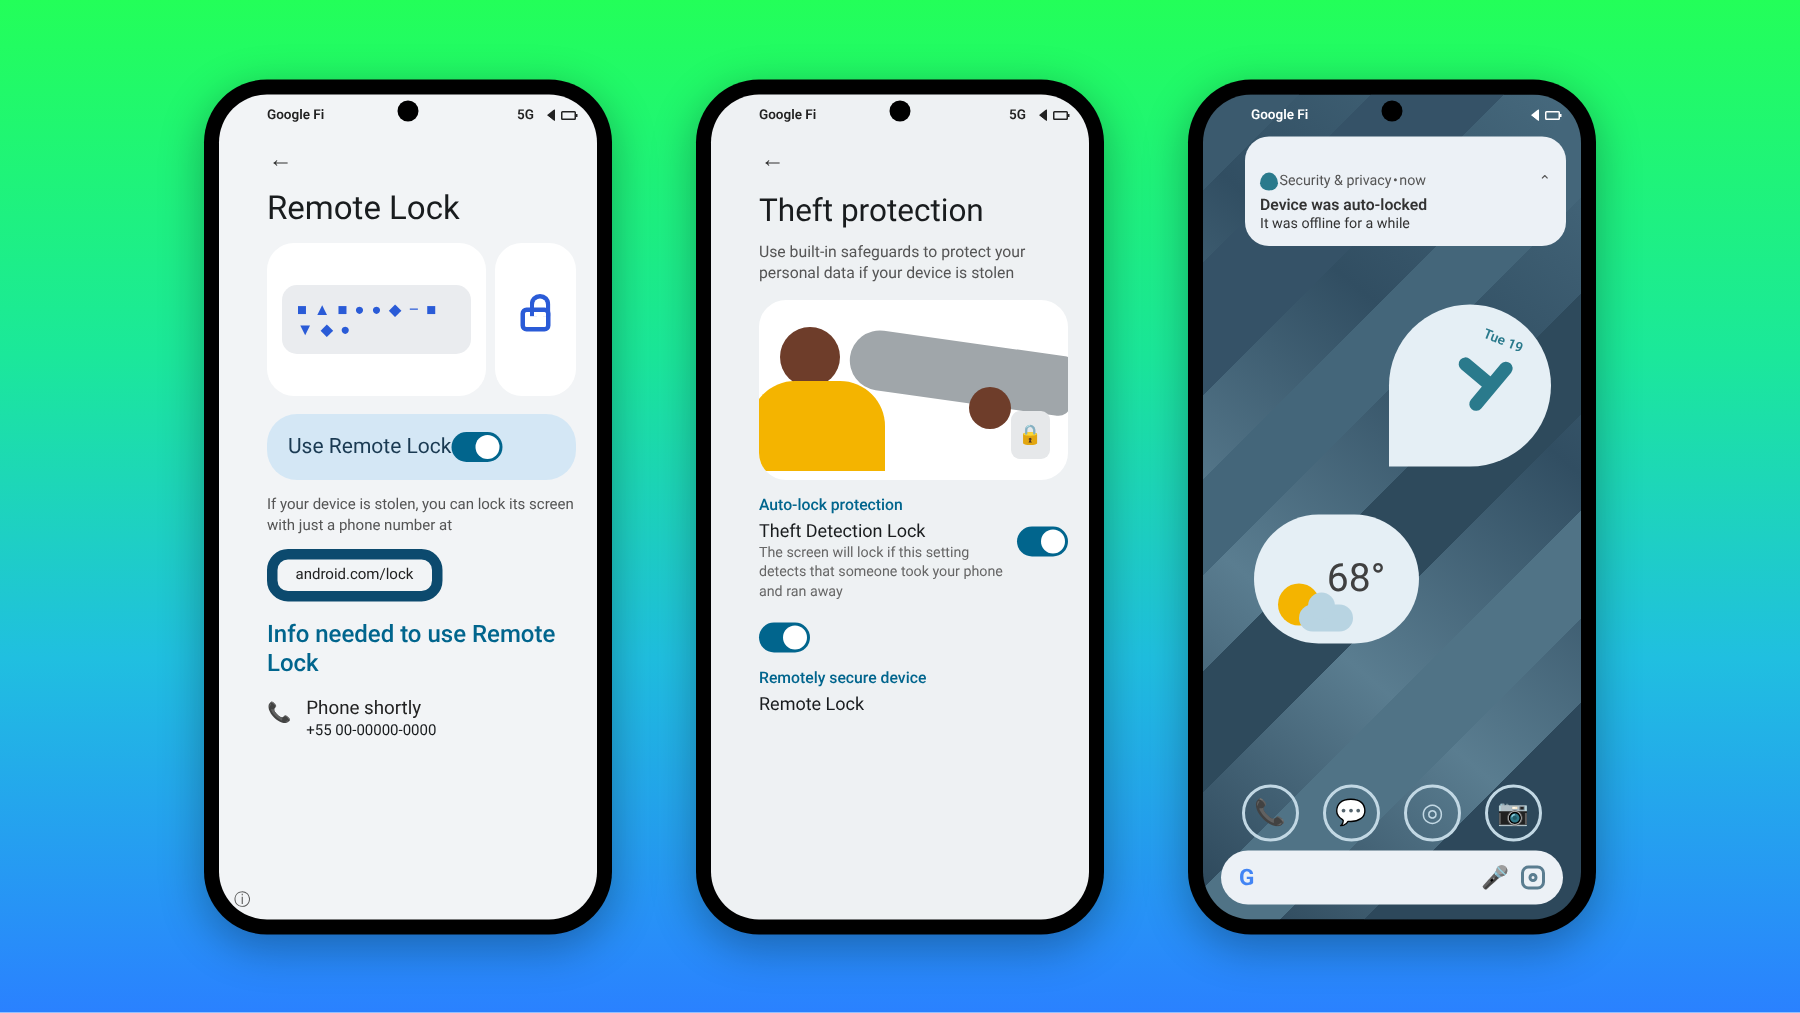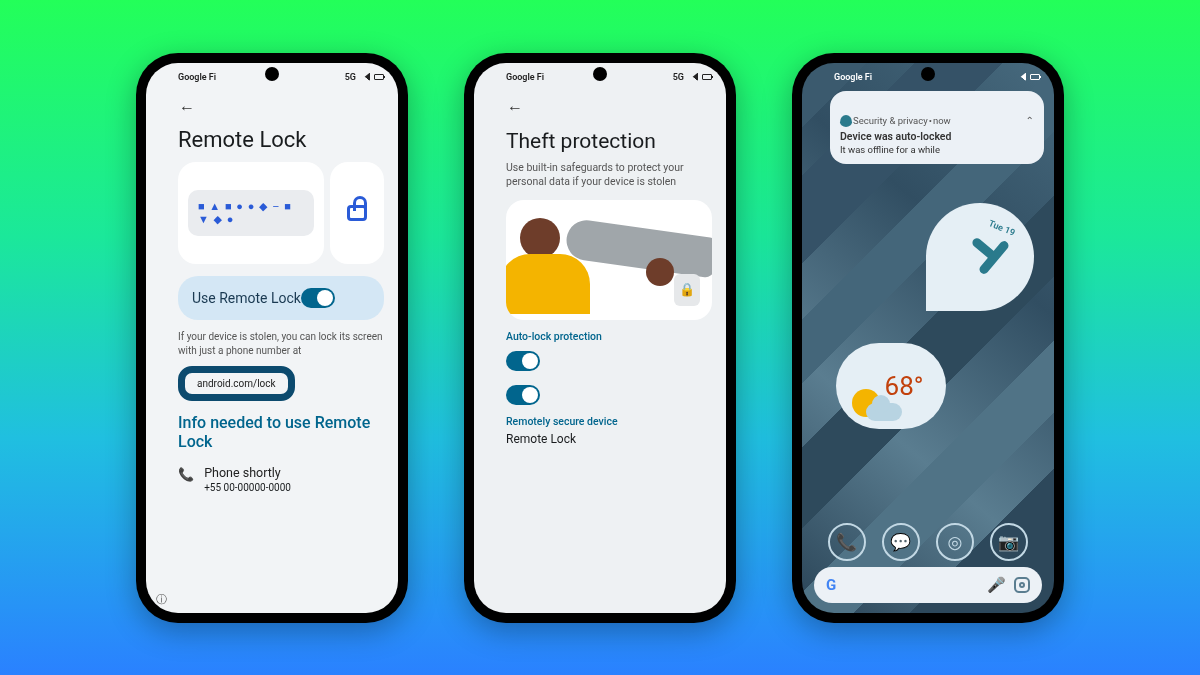--- a/index.html
+++ b/index.html
@@ -157,21 +157,21 @@
   .clockwidget {
     position:absolute; right:20px; top:140px; width:108px; height:108px;
     background:#e5eff5; border-radius:54px 54px 54px 0; display:flex;align-items:center;justify-content:center;
   }
   .clockwidget .hand1 { position:absolute; width:30px;height:9px;background:#2a7a8c;border-radius:5px; transform:rotate(40deg); left:44px; top:42px; }
   .clockwidget .hand2 { position:absolute; width:40px;height:9px;background:#2a7a8c;border-radius:5px; transform:rotate(130deg); left:48px; top:50px; }
   .clockwidget .day { position:absolute; top:20px; right:18px; font-size:9px; color:#2a7a8c; font-weight:600; transform:rotate(22deg); }
   .weather {
     position:absolute; left:34px; top:280px; width:110px; height:86px;
     background:#e5eff5; border-radius:50px; display:flex; align-items:center; justify-content:center;
-    font-size:26px; color:#c2410c; font-weight:400;
+    font-size:26px; color:#404040; font-weight:400;
   }
   .weather .sun { position:absolute; left:16px; bottom:12px; width:28px;height:28px;background:#f4b400;border-radius:50%; }
   .weather .cloud { position:absolute; left:30px; bottom:8px; width:36px;height:18px;background:#b8d4e2;border-radius:14px; }
   .weather .cloud::before { content:"";position:absolute;left:6px;top:-8px;width:18px;height:18px;background:#b8d4e2;border-radius:50%; }
   .dock {
     position:absolute; bottom:52px; left:0; right:0; display:flex; justify-content:center; gap:16px;
   }
   .dock .app { width:38px;height:38px; border:2px solid #c2d8e4; border-radius:50%; display:flex;align-items:center;justify-content:center; color:#c2d8e4; font-size:17px; }
   .searchbar {
     position:absolute; bottom:10px; left:12px; right:12px; height:36px;
@@ -249,20 +249,24 @@
       <div class="sub">Use built-in safeguards to protect your personal data if your device is stolen</div>
       <div class="illus">
         <div class="head"></div>
           <div class="shirt"></div>
           <div class="arm"></div>
           <div class="hand"></div>
         <div class="dev">🔒</div>
       </div>
       <div class="sec-label">Auto-lock protection</div>
       <div class="setting">
+        <div>
+          <div class="t">Theft Detection Lock</div>
+          <div class="d">The screen will lock if this setting detects that someone took your phone and ran away</div>
+        </div>
         <span class="switch"></span>
       </div>
       <div class="setting">
         <span class="switch"></span>
       </div>
       <div class="sec-label">Remotely secure device</div>
       <div class="rl-title">Remote Lock</div>
     </div>
   </div>
 </div>

